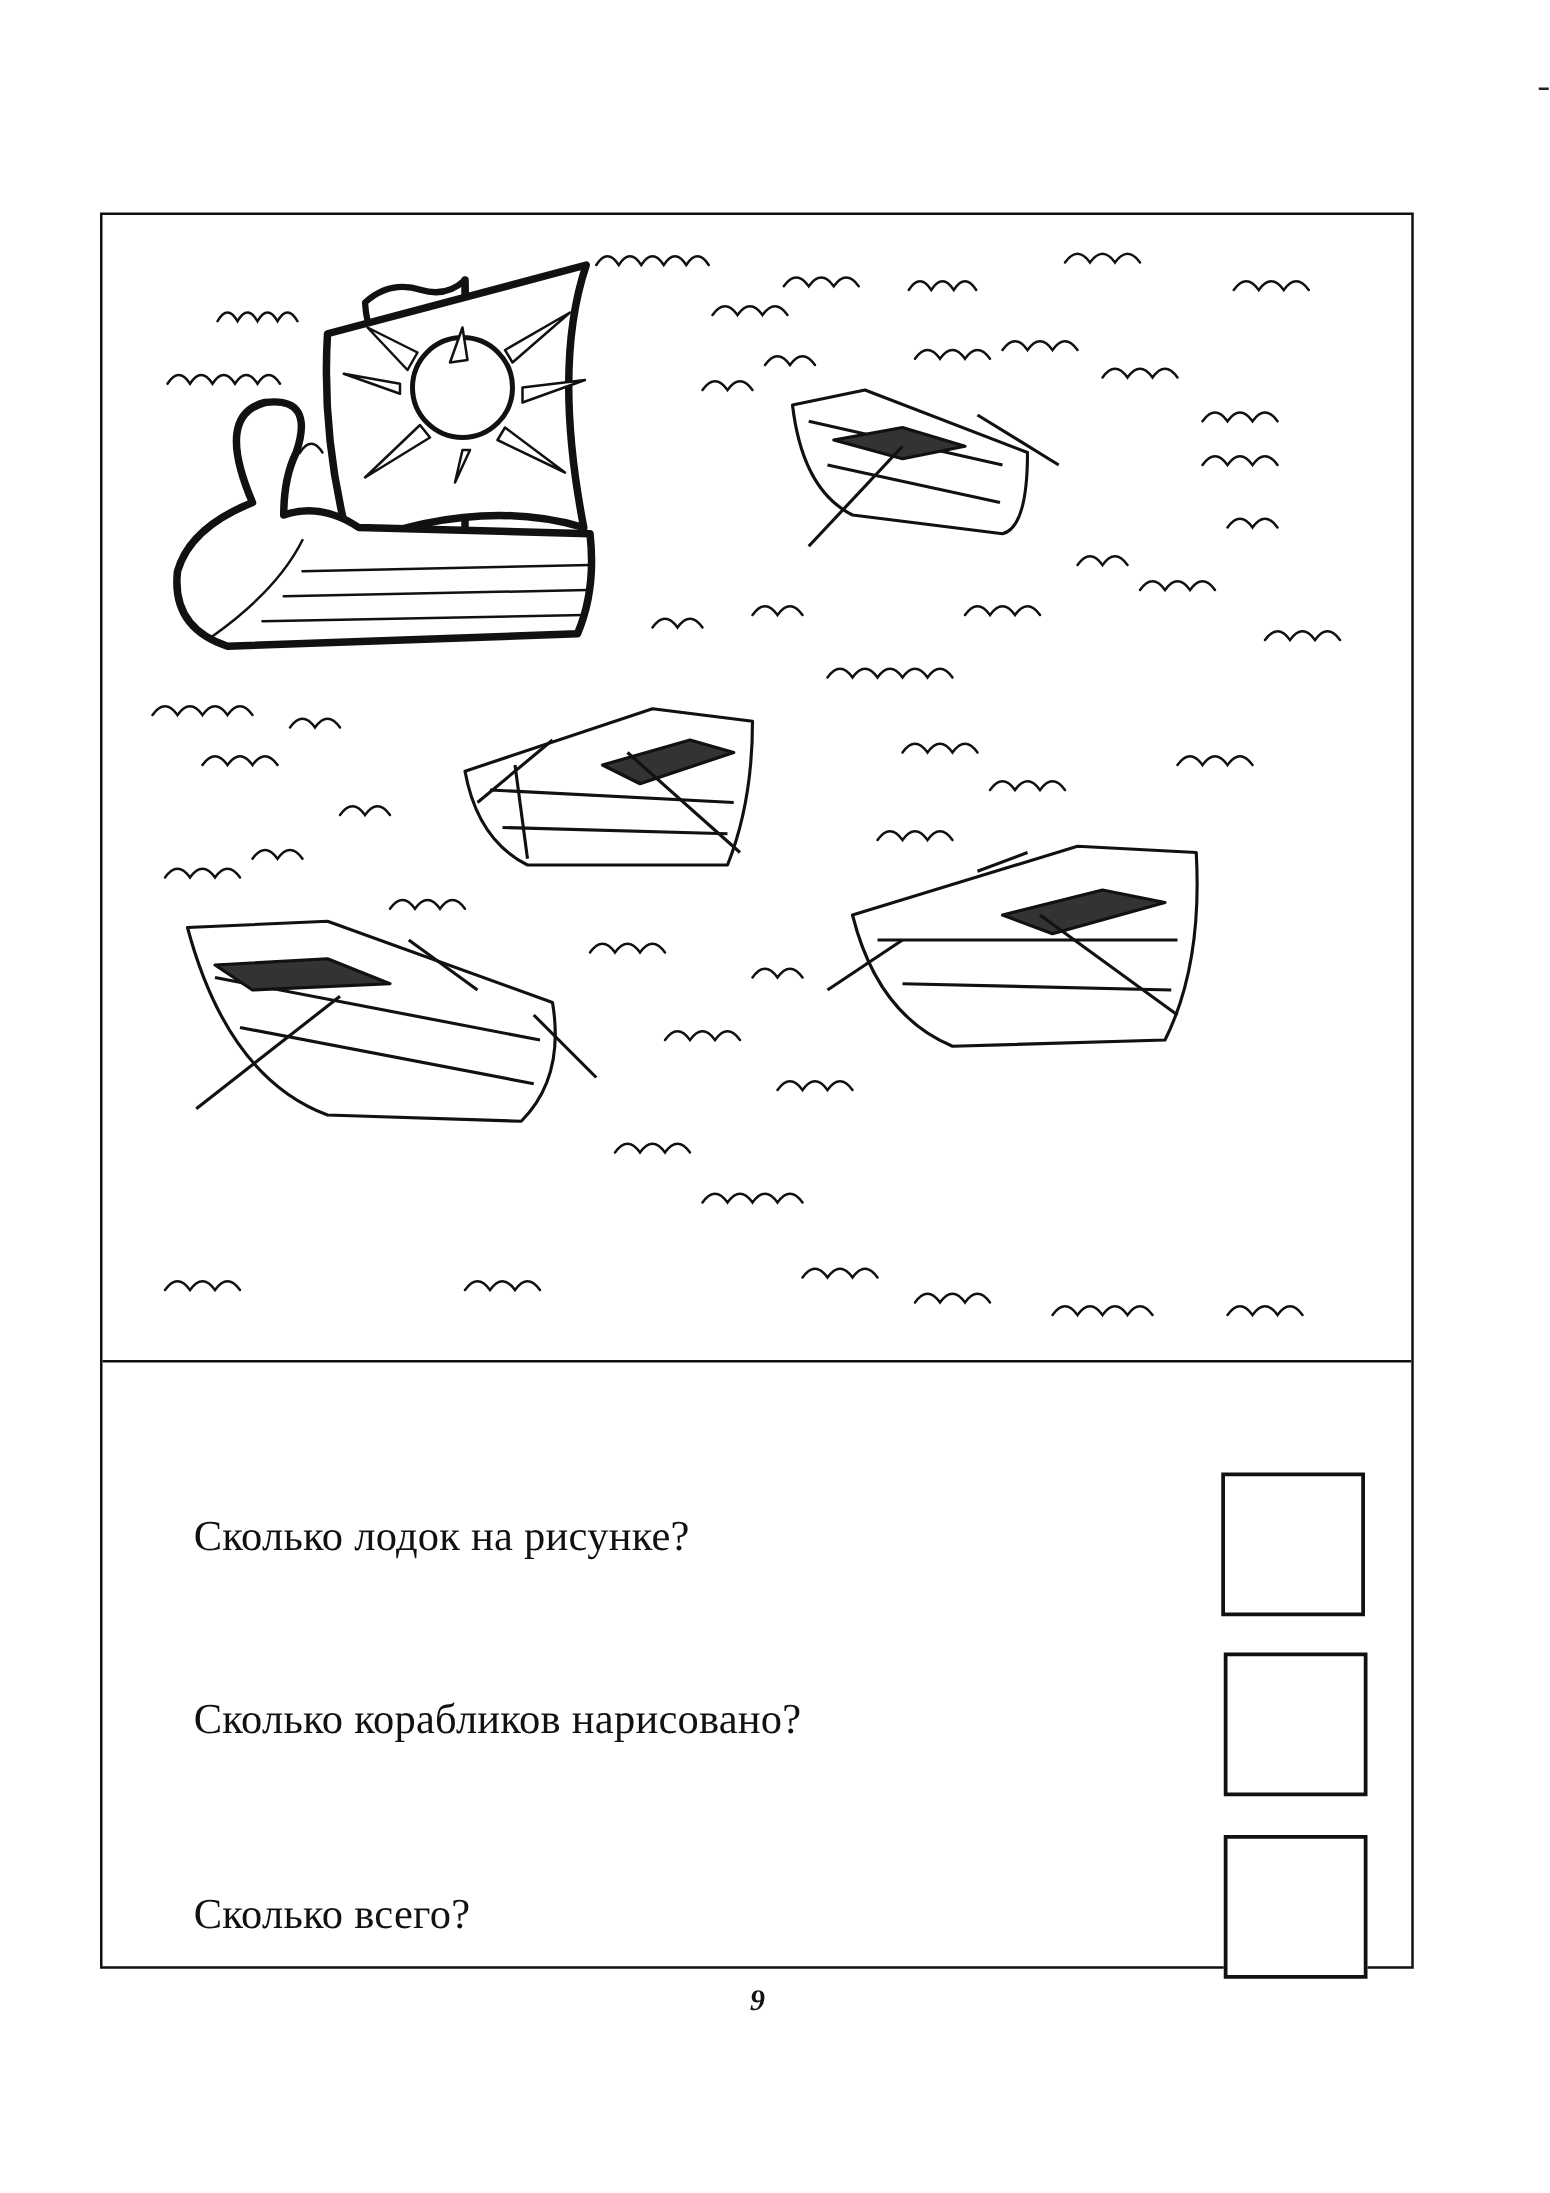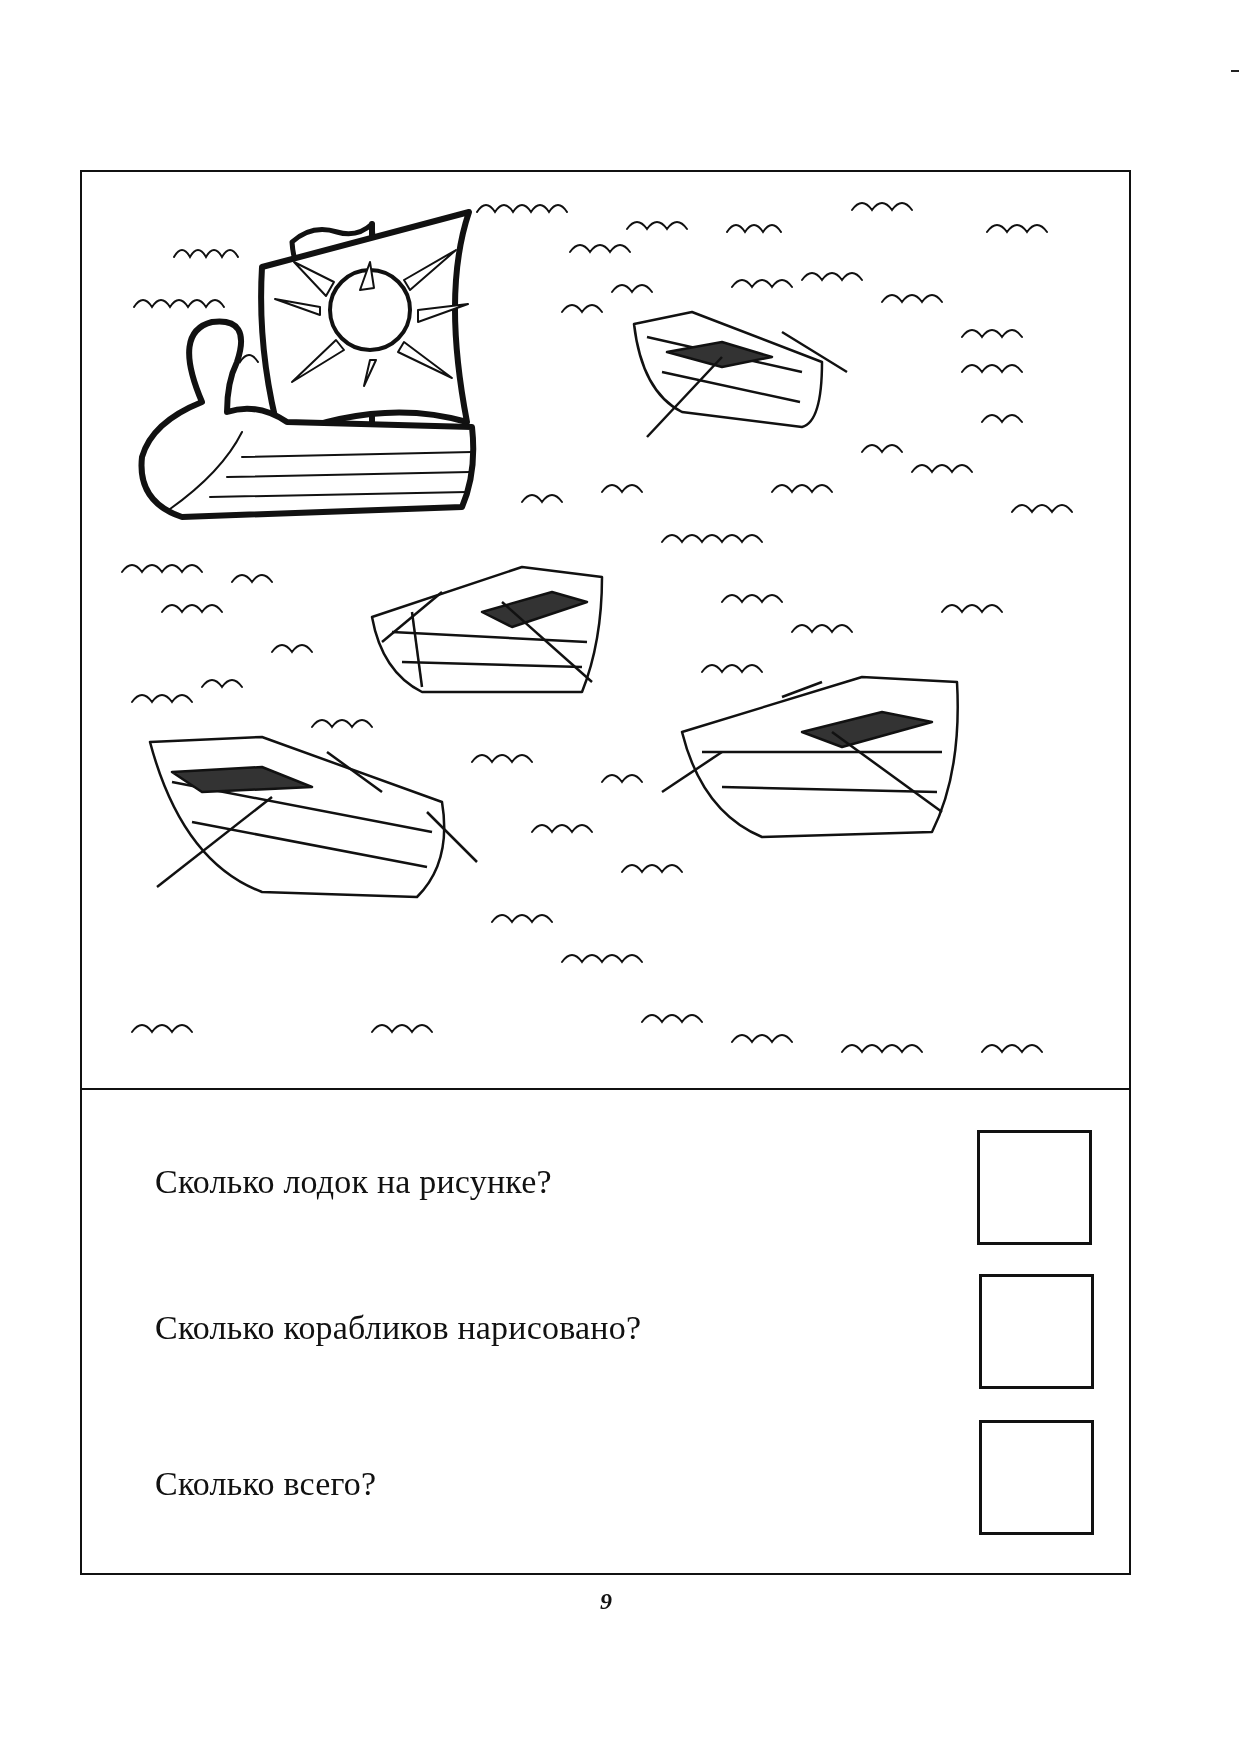--- a/index.html
+++ b/index.html
@@ -1,21 +1,21 @@
 <!DOCTYPE html>
 <html><head>
   <meta charset="utf-8">
   <style>
     html, body { margin: 0; padding: 0; background: #ffffff; }
     body { width: 1240px; height: 1754px; position: relative; overflow: hidden; font-family: "Liberation Serif", serif; color: #111; }
     .corner-mark { position: absolute; left: 1231px; top: 70px; width: 8px; height: 2px; background: #222; }
     .frame { position: absolute; left: 80px; top: 170px; width: 1051px; height: 1405px; border: 2px solid #111; border-top-width: 2px; box-sizing: border-box; }
     .picture { position: absolute; left: 0; top: 0; width: 100%; height: 918px; border-bottom: 2px solid #111; box-sizing: border-box; }
     .picture svg { position: absolute; left: 0; top: 0; }
-    .questions { position: absolute; left: 0; top: 918px; width: 100%; height: 487px; }
+    .questions { position: absolute; left: 0; top: 966px; width: 100%; height: 487px; }
     .q-row { position: absolute; left: 0; width: 100%; height: 120px; }
     .q-text { position: absolute; left: 73px; font-size: 34px; white-space: nowrap; letter-spacing: 0.2px; }
     .answer-box { position: absolute; width: 115px; height: 115px; border: 3px solid #111; box-sizing: border-box; background: #fff; }
     .page-number { position: absolute; left: 600px; top: 1588px; font-size: 24px; font-style: italic; font-weight: bold; }
   </style>
 </head>
 <body>
 
 <div class="corner-mark"></div>
 

